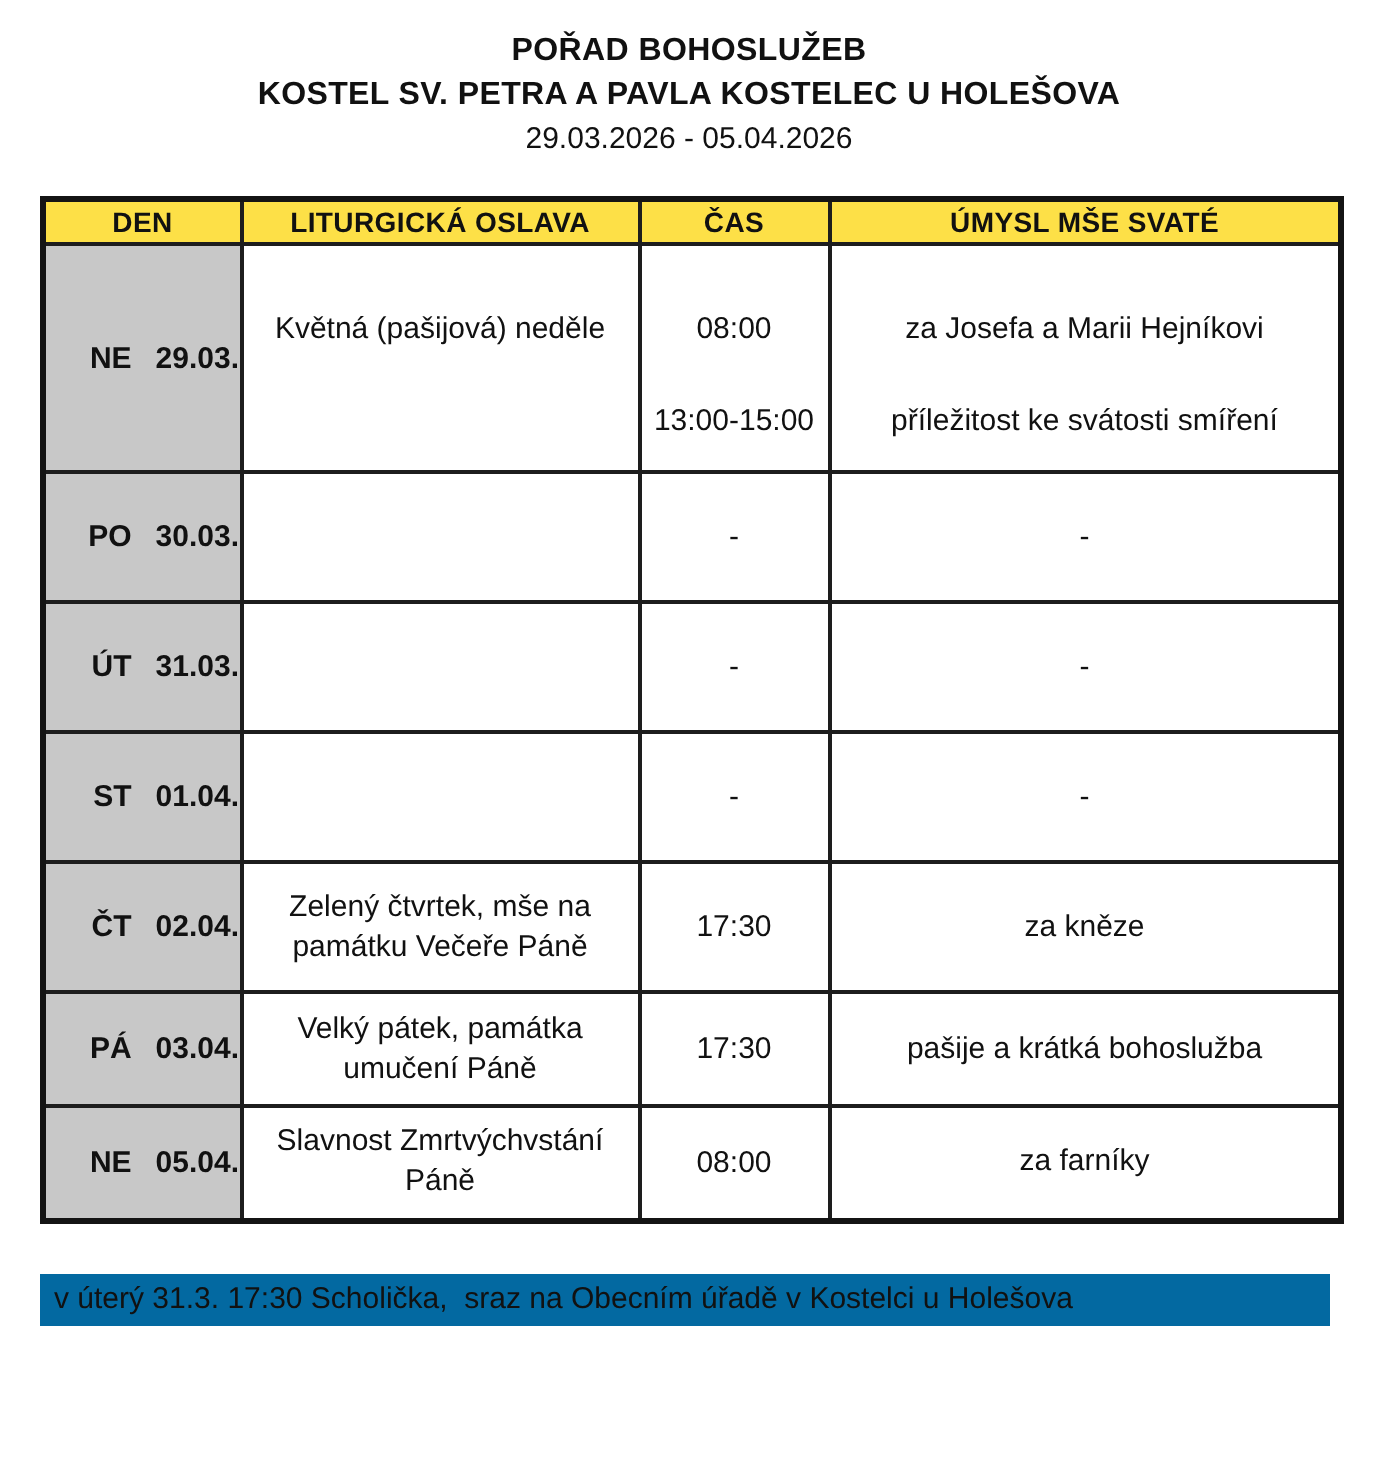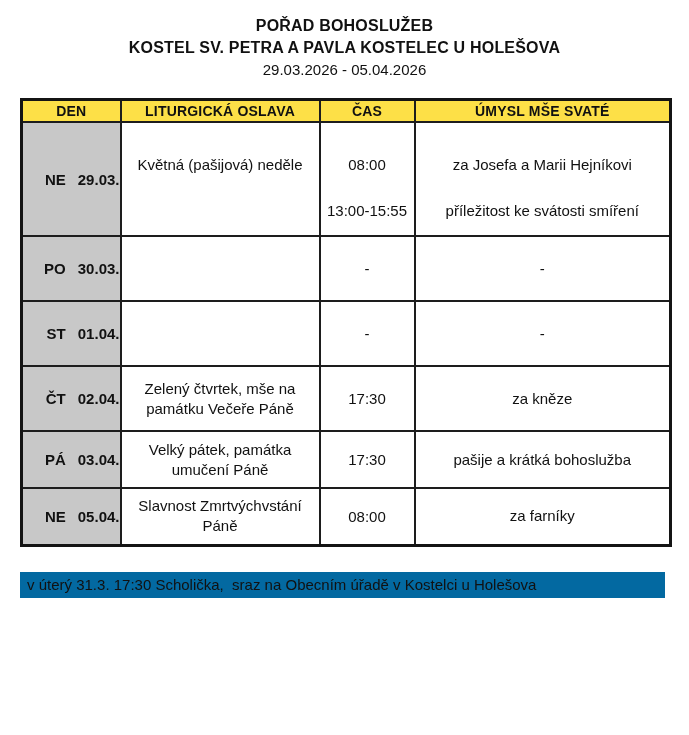--- a/index.html
+++ b/index.html
@@ -108,33 +108,41 @@
       </td>
       <td class="cel-cell">
         <div class="stack">
           <div class="line">Květná (pašijová) neděle</div>
           <div class="spacer"></div>
         </div>
       </td>
       <td class="time-cell">
         <div class="stack">
           <div class="line">08:00</div>
-          <div class="line">13:00-15:55</div>
+          <div class="line">13:00-15:00</div>
         </div>
       </td>
       <td class="int-cell">
         <div class="stack">
           <div class="line">za Josefa a Marii Hejníkovi</div>
           <div class="line">příležitost ke svátosti smíření</div>
         </div>
       </td>
     </tr>
     <tr class="row-std">
       <td class="day-cell">
         <span>PO</span><span class="day-date">30.03.</span>
+      </td>
+      <td class="cel-cell"></td>
+      <td class="time-cell">-</td>
+      <td class="int-cell">-</td>
+    </tr>
+    <tr class="row-std">
+      <td class="day-cell">
+        <span>ÚT</span><span class="day-date">31.03.</span>
       </td>
       <td class="cel-cell"></td>
       <td class="time-cell">-</td>
       <td class="int-cell">-</td>
     </tr>
     <tr class="row-std">
       <td class="day-cell">
         <span>ST</span><span class="day-date">01.04.</span>
       </td>
       <td class="cel-cell"></td>

